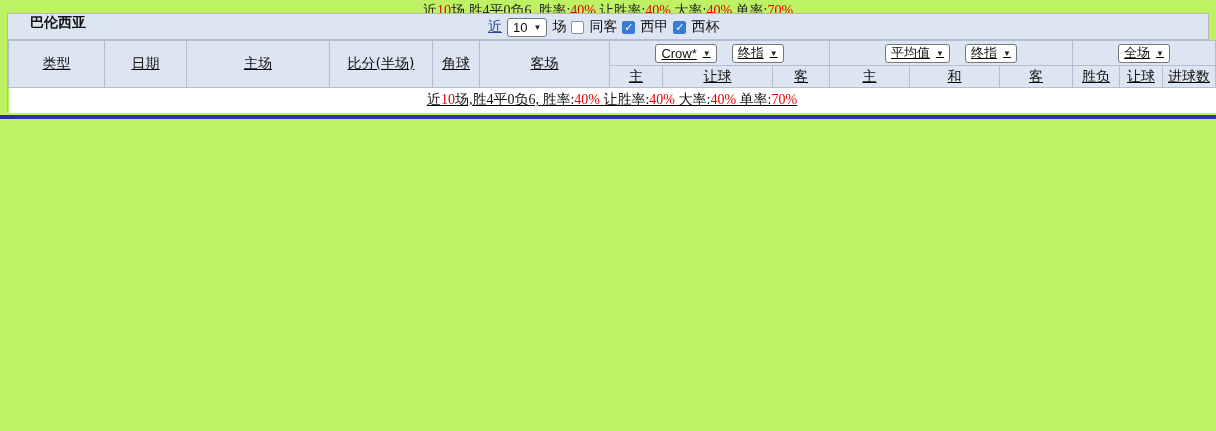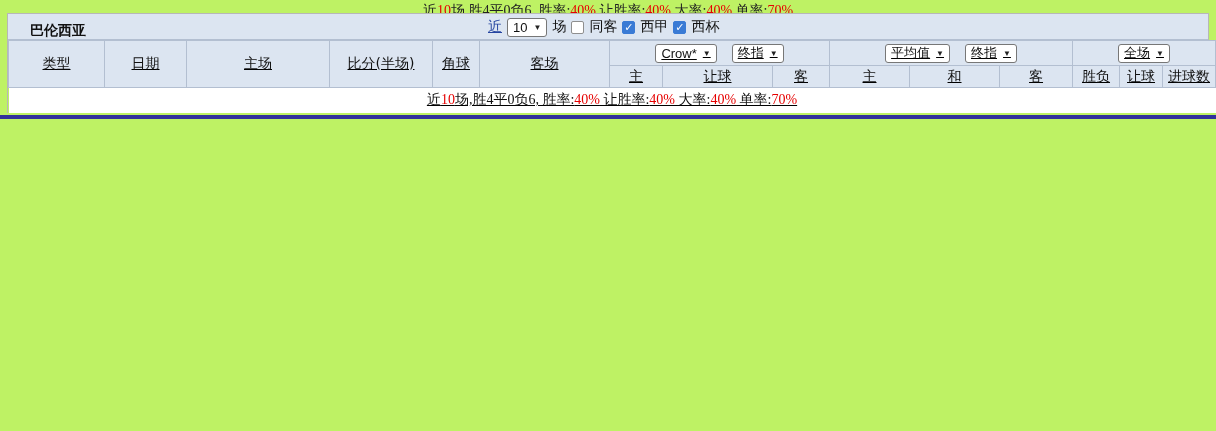--- a/index.html
+++ b/index.html
@@ -6,21 +6,21 @@
   body { background:#fff; font-family:"DejaVu Sans","Liberation Sans",sans-serif; }
   .page { width:1216px; height:431px; overflow:hidden; position:relative; background:#bef264; }
 
   
   .partial-top { height:13px; overflow:hidden; text-align:center; }
   .partial-top .inner { display:inline-block; margin-top:-9px; font:14px "Liberation Serif","DejaVu Sans",serif; color:#222; white-space:nowrap; }
 
   .board { margin:0 7px; border:1px solid #b7b7b7; border-bottom:none; }
 
   .title-bar { position:relative; height:26px; background:#dce5f1; border-bottom:1px solid #b3bfd1; }
-  .title-bar .title { position:absolute; left:22px; top:8px; font-size:14px; font-weight:bold; color:#111; }
+  .title-bar .title { position:absolute; left:22px; top:0; font-size:14px; font-weight:bold; color:#111; }
   .filters { position:absolute; left:480px; top:0; height:26px; display:flex; align-items:center; gap:5px; font-size:14px; color:#111; white-space:nowrap; }
   .near-link { color:#2545a0; text-decoration:underline; cursor:pointer; }
 
   .sel { display:inline-flex; align-items:center; background:#fff; border:1px solid #777; border-radius:3px; height:19px; padding:0 5px; font:13px "Liberation Sans","DejaVu Sans",sans-serif; color:#111; cursor:pointer; }
   .sel .chev { font-size:8px; margin-left:6px; color:#222; }
 
   .cb { display:inline-block; width:13px; height:13px; border:1px solid #8f8f8f; border-radius:2px; background:#fff; text-align:center; font-size:11px; line-height:12px; color:#fff; font-weight:bold; cursor:pointer; }
   .cb.checked { background:#3a7bd5; border-color:#3a7bd5; }
 
   table { border-collapse:collapse; width:100%; table-layout:fixed;text-decoration:underline; }

